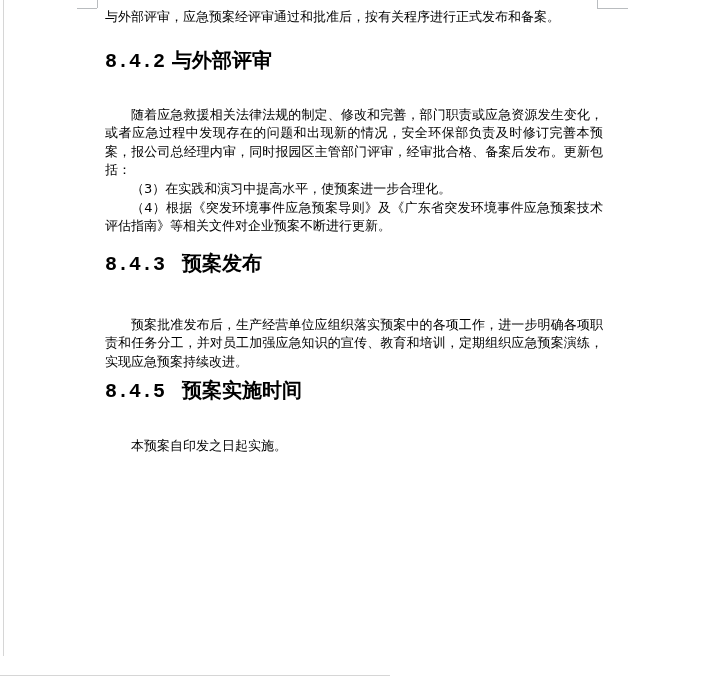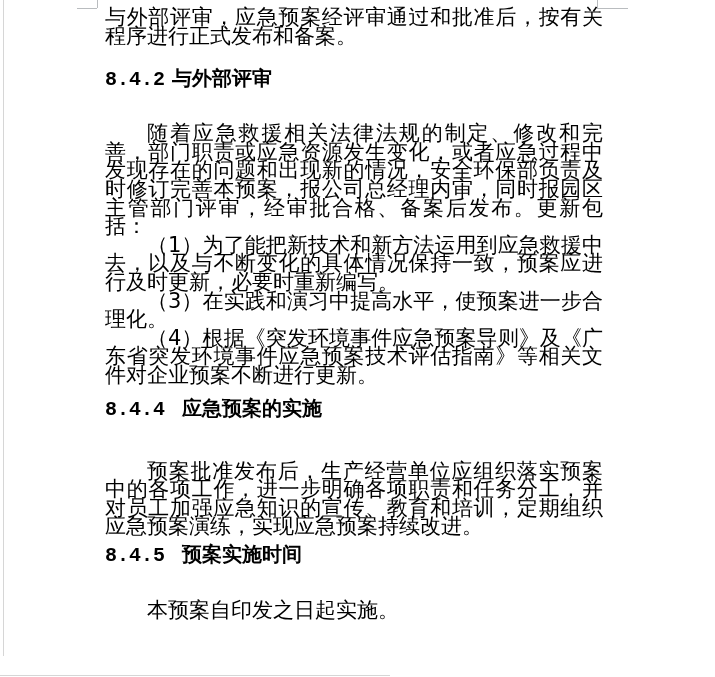--- a/index.html
+++ b/index.html
@@ -38,21 +38,21 @@
 
   
   .text-col {
     position: absolute;
     left: 105px;
     top: 8px;
     width: 498px;
   }
   .body-par {
     margin: 0;
-    font-size: 21px;
+    font-size: 13px;
     line-height: 18.6px;
     text-align: justify;
     text-justify: inter-ideograph;
     letter-spacing: 0;
   }
   .indent { text-indent: 2em; }
   .heading {
     margin: 0;
     font-size: 20px;
     line-height: 22px;
@@ -89,32 +89,31 @@
   <div class="crop crop-tr-h"></div>
 
   <div class="text-col">
     <p class="body-par">与外部评审，应急预案经评审通过和批准后，按有关程序进行正式发布和备案。</p>
     <div id="sections">
   <div class="section">
     <h2 class="heading">
       <span class="num">8.4.2</span><span class="title">与外部评审</span>
     </h2>
   <p class="body-par indent">随着应急救援相关法律法规的制定、修改和完善，部门职责或应急资源发生变化，或者应急过程中发现存在的问题和出现新的情况，安全环保部负责及时修订完善本预案，报公司总经理内审，同时报园区主管部门评审，经审批合格、备案后发布。更新包括：</p>
-          <p class="body-par indent">（1）为了能把新技术和新方法运用到应急救援中去，以及与不断变化的具体情况保持一致，预案应进行及时更新，必要时重新编写。</p>
           <p class="body-par indent">（3）在实践和演习中提高水平，使预案进一步合理化。</p>
           <p class="body-par indent">（4）根据《突发环境事件应急预案导则》及《广东省突发环境事件应急预案技术评估指南》等相关文件对企业预案不断进行更新。</p>
         </div>
 
   <div class="section">
+    <h2 class="heading">
+      <span class="num">8.4.3</span><span class="title">预案发布</span>
+    </h2>
         </div>
 
   <div class="section">
-    <h2 class="heading">
-      <span class="num">8.4.4</span><span class="title">应急预案的实施</span>
-    </h2>
   <p class="body-par indent">预案批准发布后，生产经营单位应组织落实预案中的各项工作，进一步明确各项职责和任务分工，并对员工加强应急知识的宣传、教育和培训，定期组织应急预案演练，实现应急预案持续改进。</p>
         </div>
 
   <div class="section">
     <h2 class="heading">
       <span class="num">8.4.5</span><span class="title">预案实施时间</span>
     </h2>
   <p class="body-par indent">本预案自印发之日起实施。</p>
         </div>
 </div>

